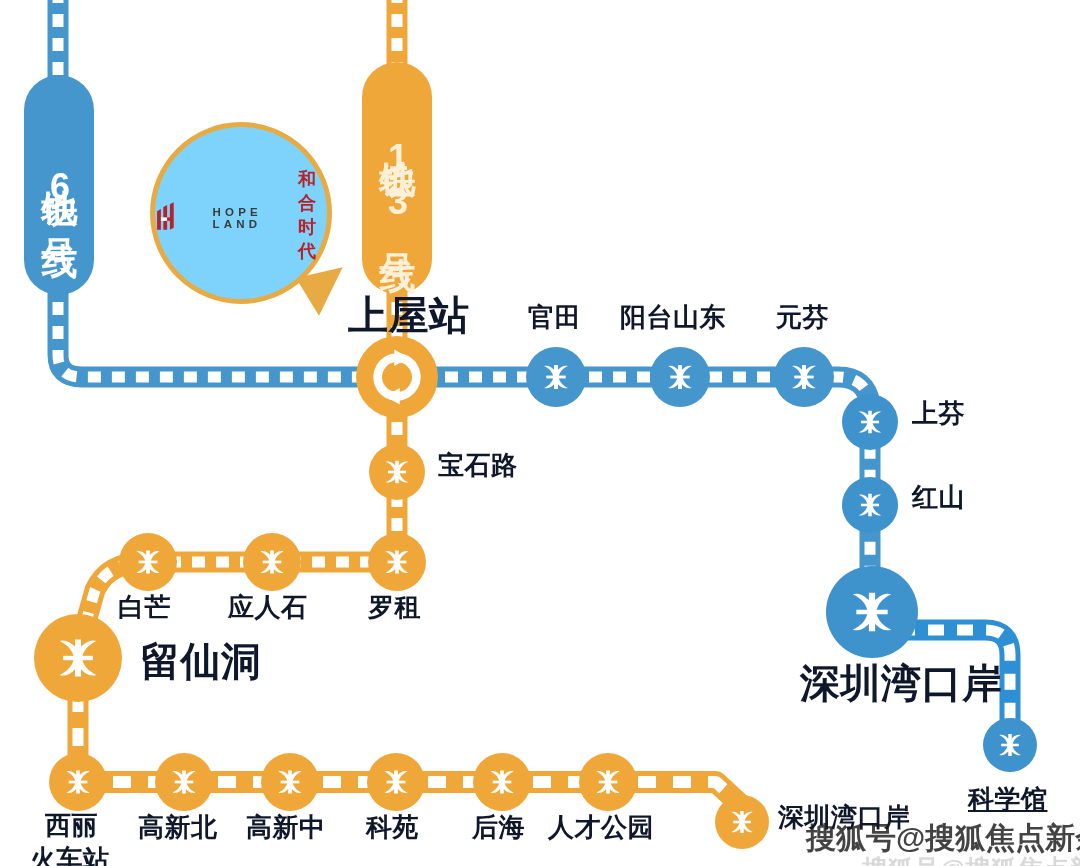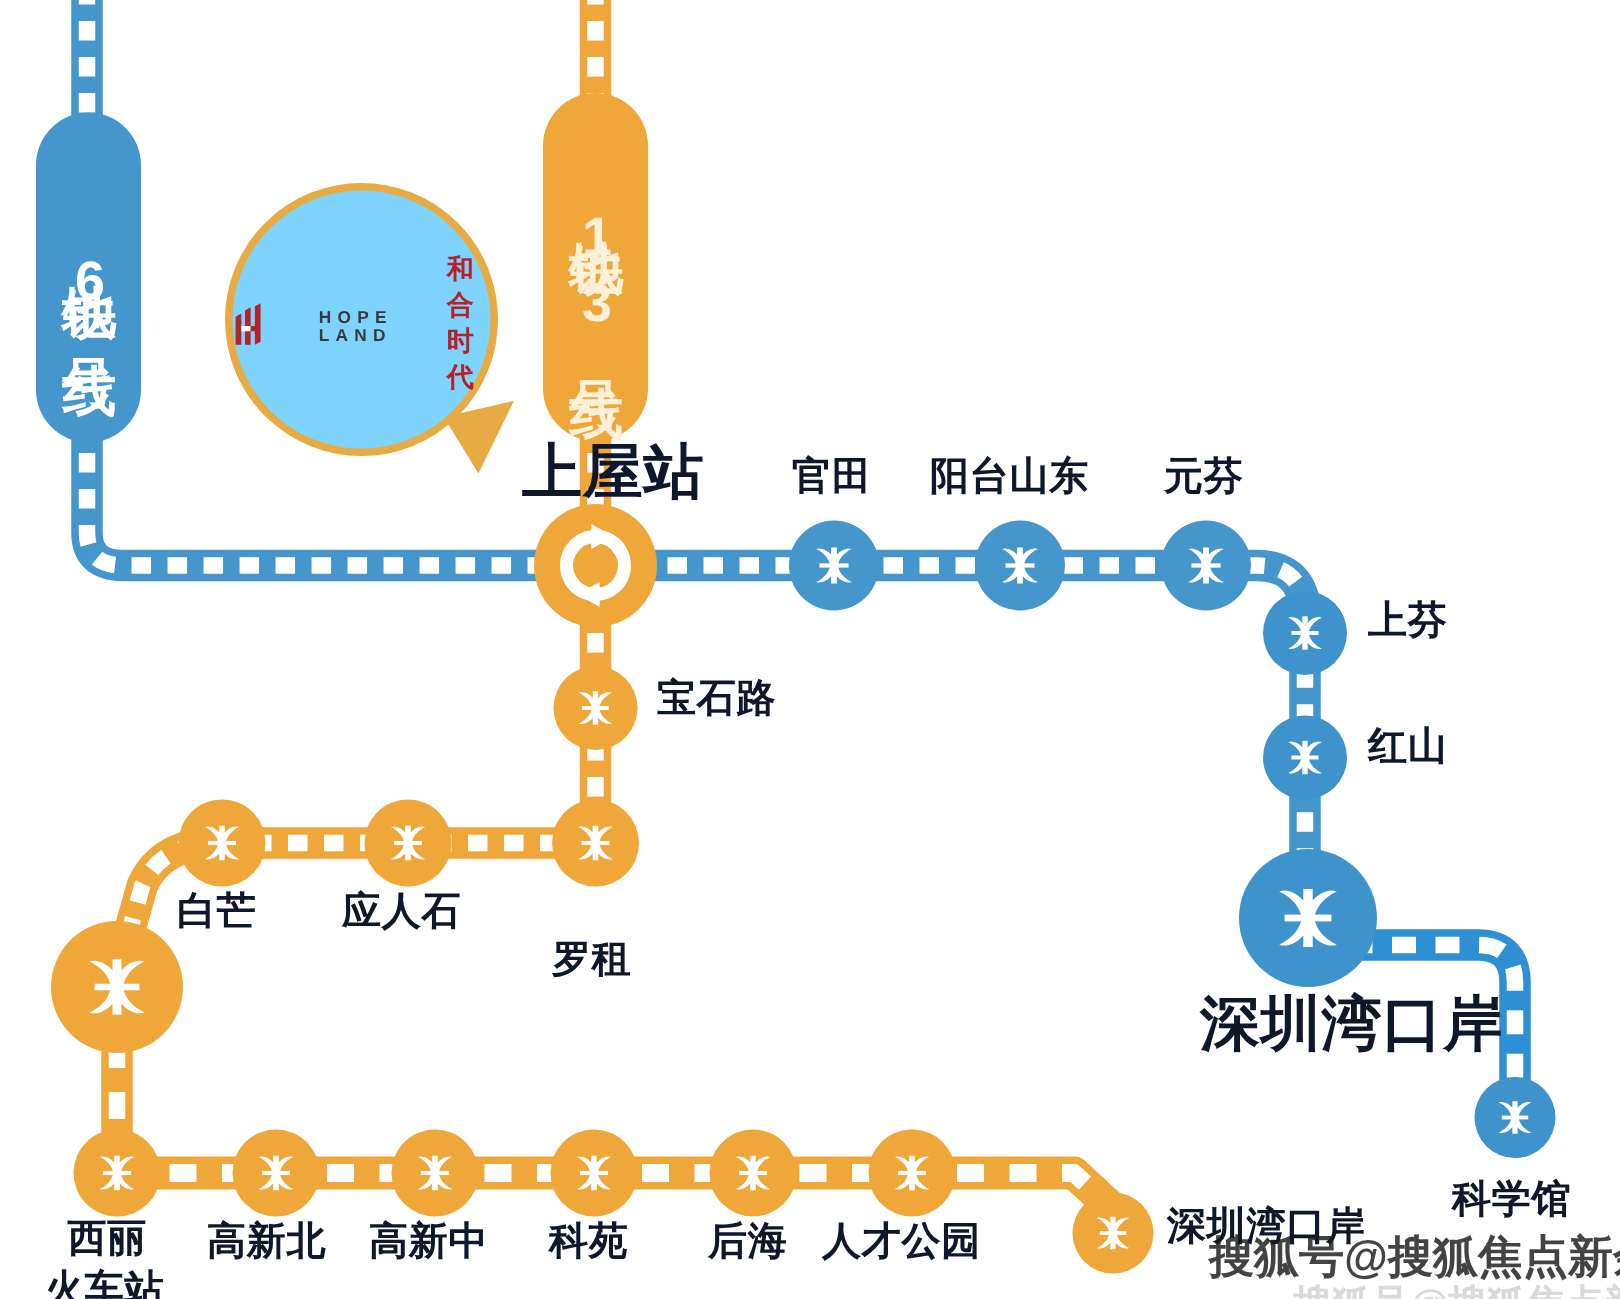--- a/index.html
+++ b/index.html
@@ -252,27 +252,28 @@
     <div id="brand-en">HOPE LAND</div>
     <div id="brand-cn">和合时代</div>
   </div>
 
   <div class="lbl sz-md" style="left:528px;top:304px;">官田</div>
   <div class="lbl sz-md" style="left:620px;top:304px;">阳台山东</div>
   <div class="lbl sz-md" style="left:776px;top:304px;">元芬</div>
   <div class="lbl sz-md" style="left:912px;top:400px;">上芬</div>
   <div class="lbl sz-md" style="left:912px;top:484px;">红山</div>
   <div class="lbl sz-xl" style="left:800px;top:662px;">深圳湾口岸</div>
-  <div class="lbl sz-md" style="left:968px;top:786px;">科学馆</div>
+  <div class="lbl sz-md" style="left:968px;top:786px;text-decoration:underline;">科学馆</div>
 
   <div class="lbl sz-xl" style="left:348px;top:294px;">上屋站</div>
   <div class="lbl sz-md" style="left:438px;top:452px;">宝石路</div>
-  <div class="lbl sz-md" style="left:368px;top:626px;">罗租</div>
+  <div class="lbl sz-md" style="left:368px;top:594px;">罗租</div>
   <div class="lbl sz-md" style="left:228px;top:594px;">应人石</div>
   <div class="lbl sz-md" style="left:118px;top:594px;">白芒</div>
+  <div class="lbl sz-xl" style="left:140px;top:640px;">留仙洞</div>
 
   <div class="lbl sz-md" style="left:45px;top:812px;">西丽</div>
   <div class="lbl sz-md" style="left:30px;top:846px;">火车站</div>
   <div class="lbl sz-md" style="left:138px;top:814px;">高新北</div>
   <div class="lbl sz-md" style="left:246px;top:814px;">高新中</div>
   <div class="lbl sz-md" style="left:366px;top:814px;">科苑</div>
   <div class="lbl sz-md" style="left:472px;top:814px;">后海</div>
   <div class="lbl sz-md" style="left:778px;top:804px;">深圳湾口岸</div>
   <div class="lbl sz-md" style="left:548px;top:814px;">人才公园</div>
 

